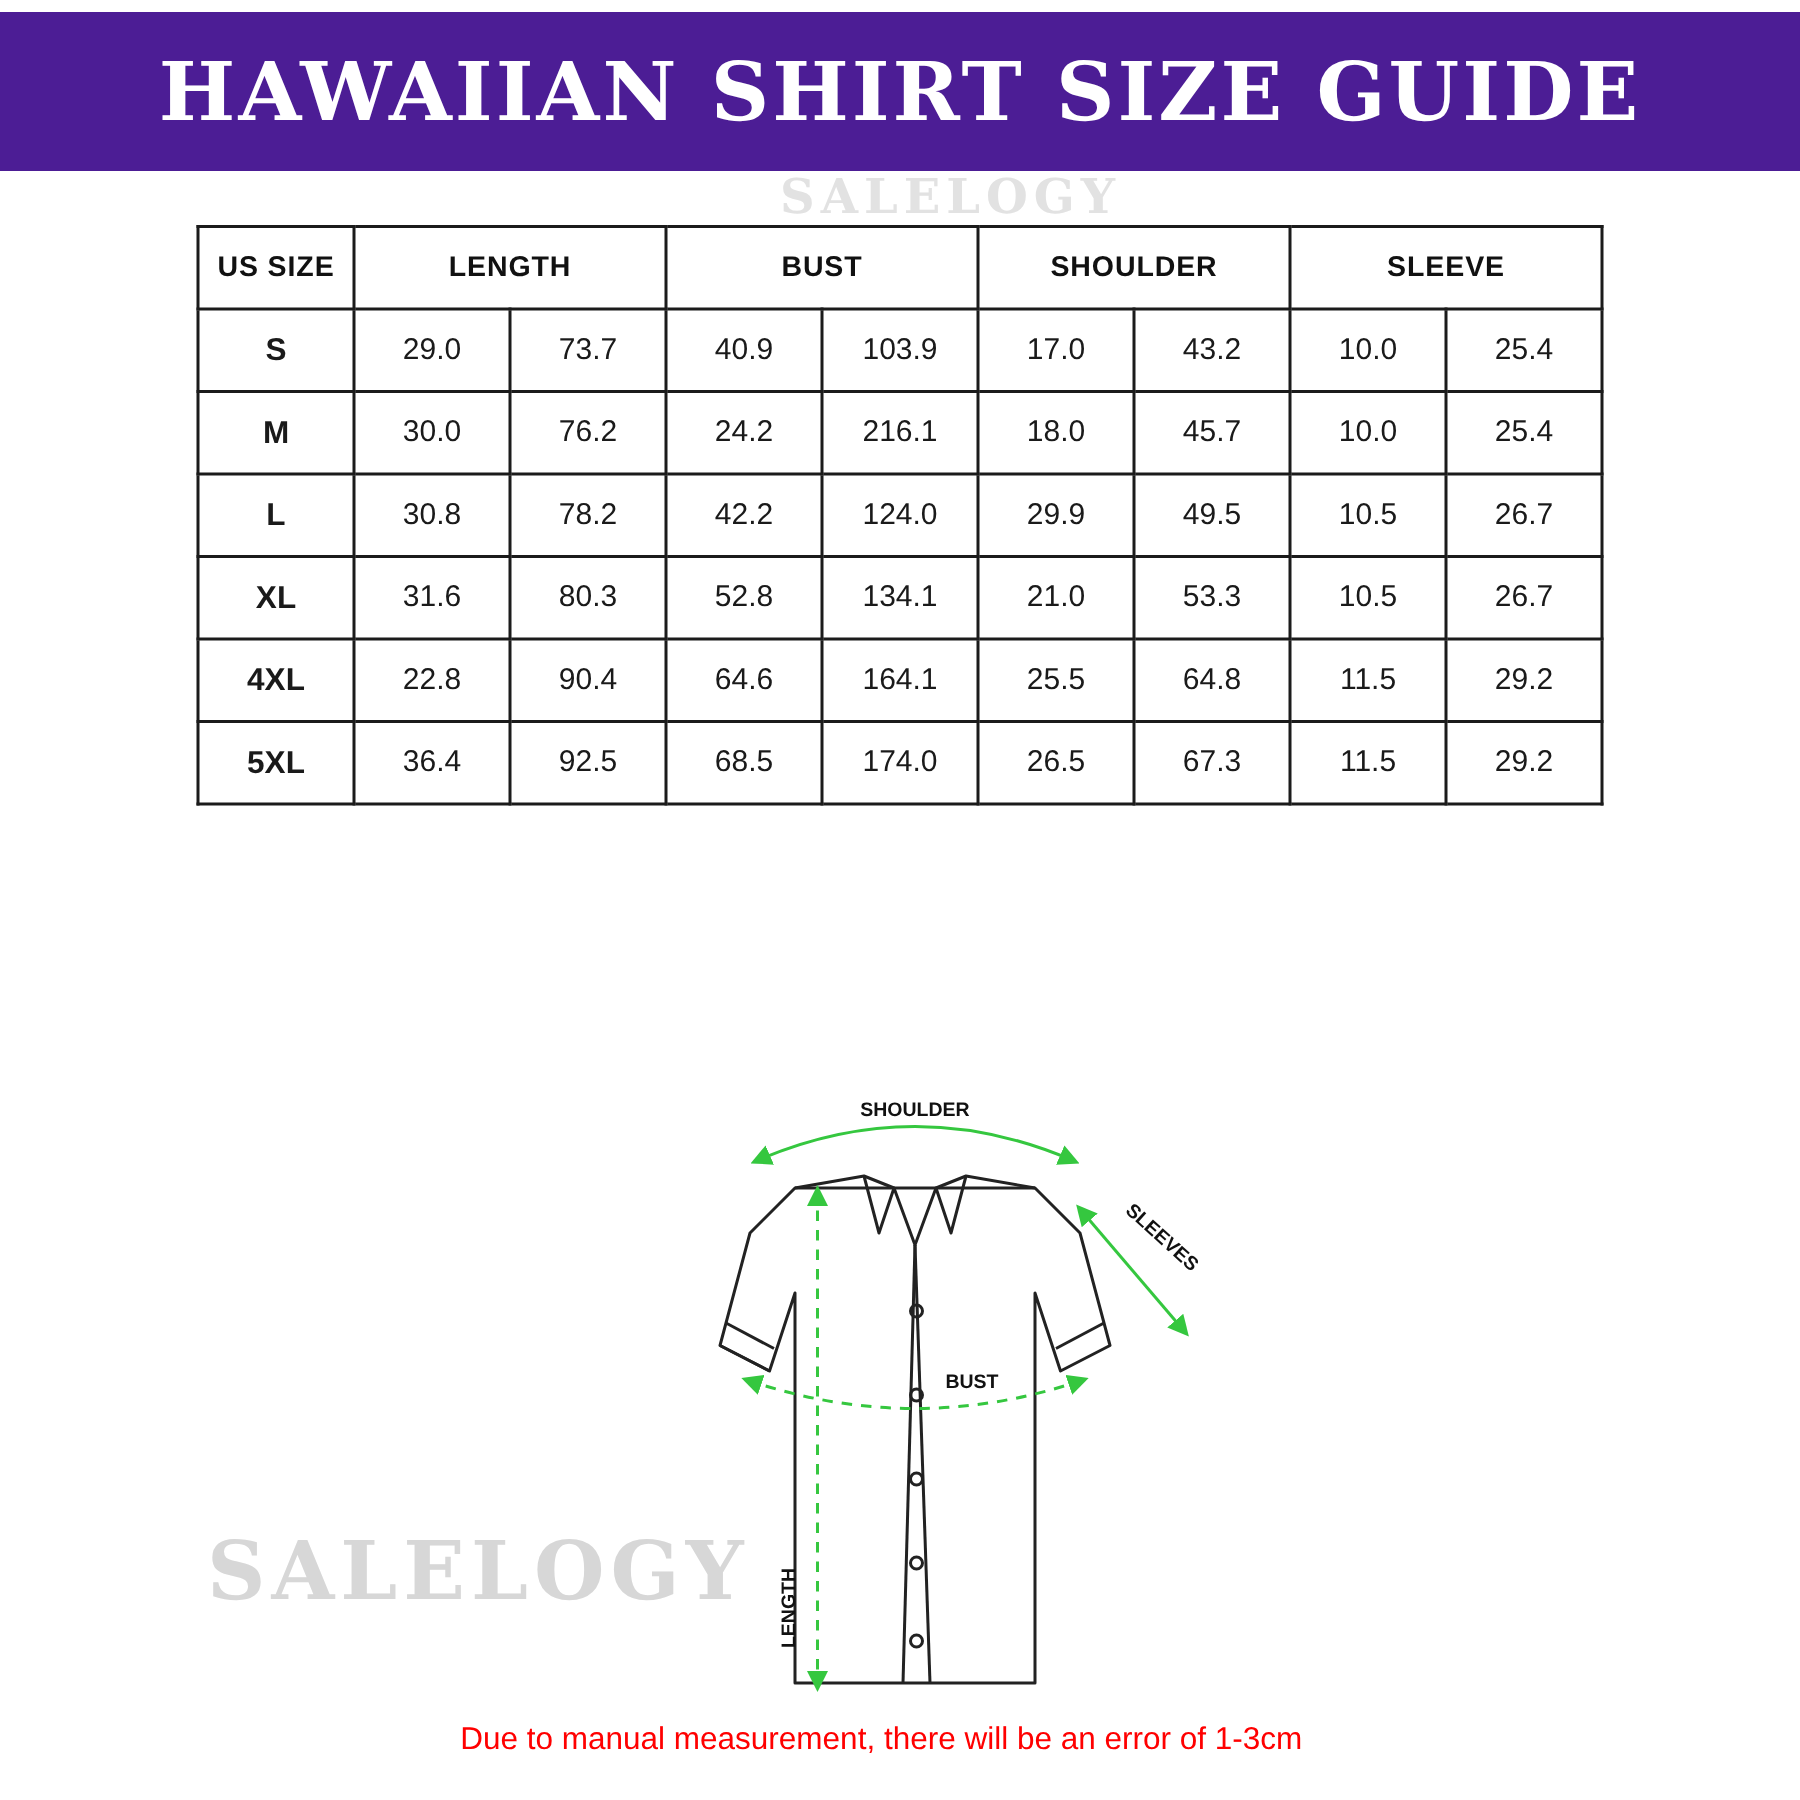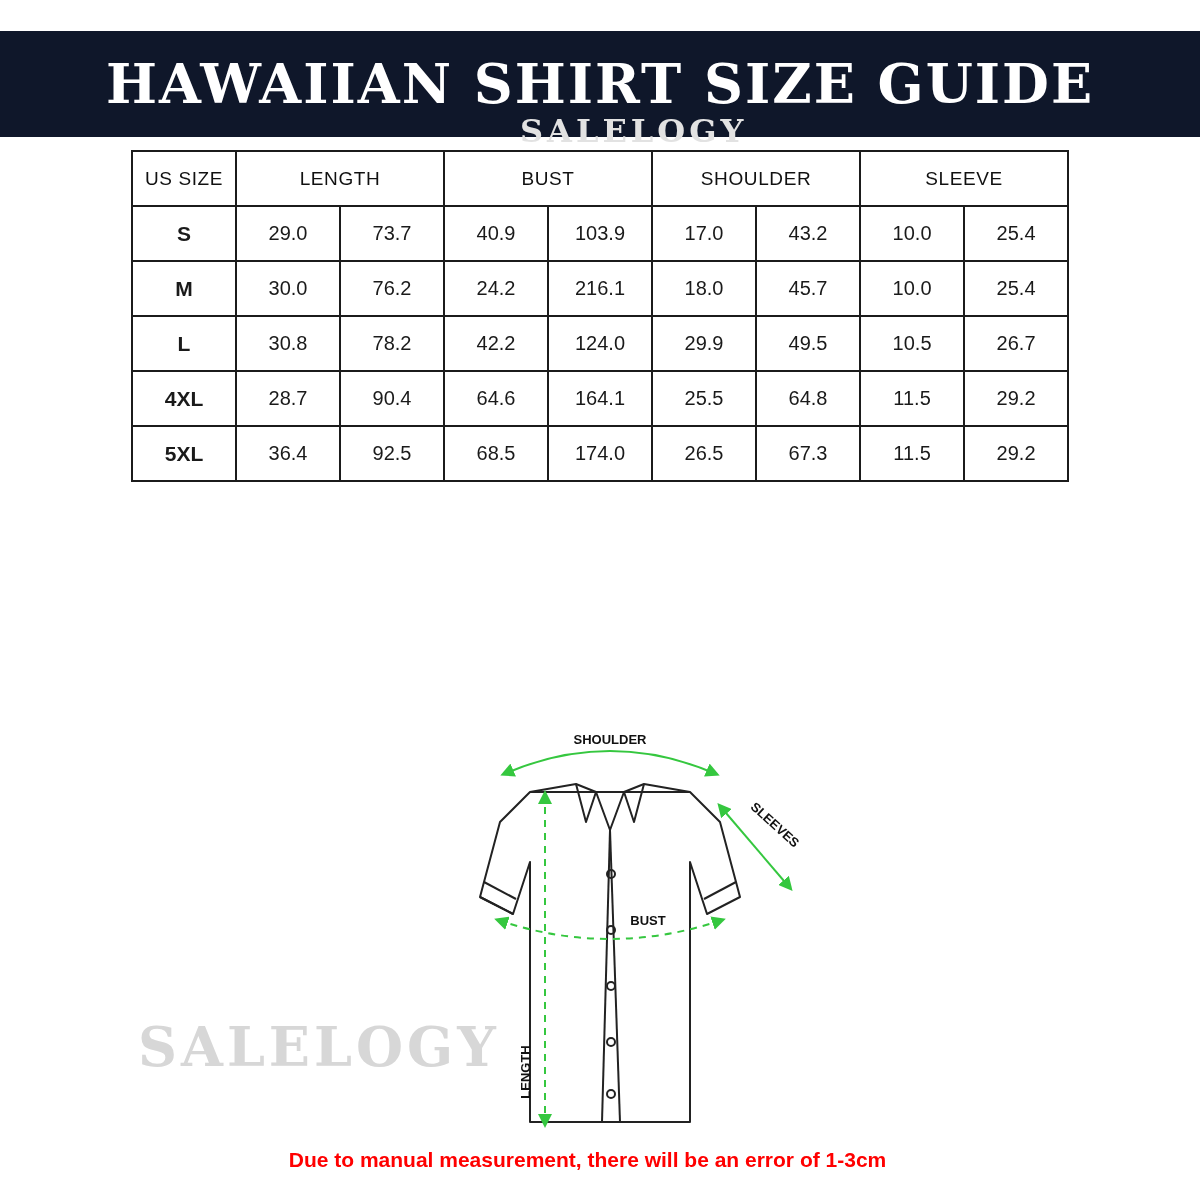--- a/index.html
+++ b/index.html
@@ -14,25 +14,24 @@
     position: relative;
     width: 1200px; height: 1200px;
     background: #ffffff;
   }
 
   
   .header {
     position: absolute;
     left: 0; top: 8px;
     width: 1200px; height: 106px;
-    background: #0f172a;
+    background: #4c1d95;
     display: flex;
     align-items: center;
     justify-content: center;
-    margin-top: 23px;
   }
   .header-title {
     color: #ffffff;
     font-family: "DejaVu Serif", serif;
     font-weight: bold;
     font-size: 54px;
     letter-spacing: 2px;
     text-transform: uppercase;
     white-space: nowrap;
   }
@@ -67,21 +66,21 @@
   table.size-table td {
     border: 2px solid #1b1b1b;
     text-align: center;
     vertical-align: middle;
     color: #111111;
     background: #ffffff;
   }
   table.size-table thead th {
     height: 55px;
     font-size: 19px;
-    font-weight: normal;
+    font-weight: bold;
     letter-spacing: 0.6px;
   }
   table.size-table tbody tr.unit-row td {
     height: 53px;
     font-size: 19px;
     font-weight: bold;
   }
   table.size-table tbody tr.data-row td {
     height: 55px;
     font-size: 20px;
@@ -106,21 +105,21 @@
   .diagram svg { display: block; }
 
   
   .footer-note {
     position: absolute;
     left: 0; top: 1148px;
     width: 1175px;
     text-align: center;
     color: #ff0000;
     font-size: 21px;
-    font-weight: bold;
+    font-weight: normal;
     font-family: "Liberation Sans", sans-serif;
   }
 </style>
 </head>
 <body>
 
 <div class="page">
 
   <div class="header">
     <div class="header-title">Hawaiian Shirt Size Guide</div>
@@ -183,26 +182,37 @@
           <td>30.8</td>
           <td>78.2</td>
           <td>42.2</td>
           <td>124.0</td>
           <td>29.9</td>
           <td>49.5</td>
           <td>10.5</td>
           <td>26.7</td>
         </tr>
 
+        <tr class="data-row">
+          <td class="size-cell">XL</td>
+          <td>31.6</td>
+          <td>80.3</td>
+          <td>52.8</td>
+          <td>134.1</td>
+          <td>21.0</td>
+          <td>53.3</td>
+          <td>10.5</td>
+          <td>26.7</td>
+        </tr>
 
 
 
         <tr class="data-row">
           <td class="size-cell">4XL</td>
-          <td>28.7</td>
+          <td>22.8</td>
           <td>90.4</td>
           <td>64.6</td>
           <td>164.1</td>
           <td>25.5</td>
           <td>64.8</td>
           <td>11.5</td>
           <td>29.2</td>
         </tr>
 
         <tr class="data-row">

